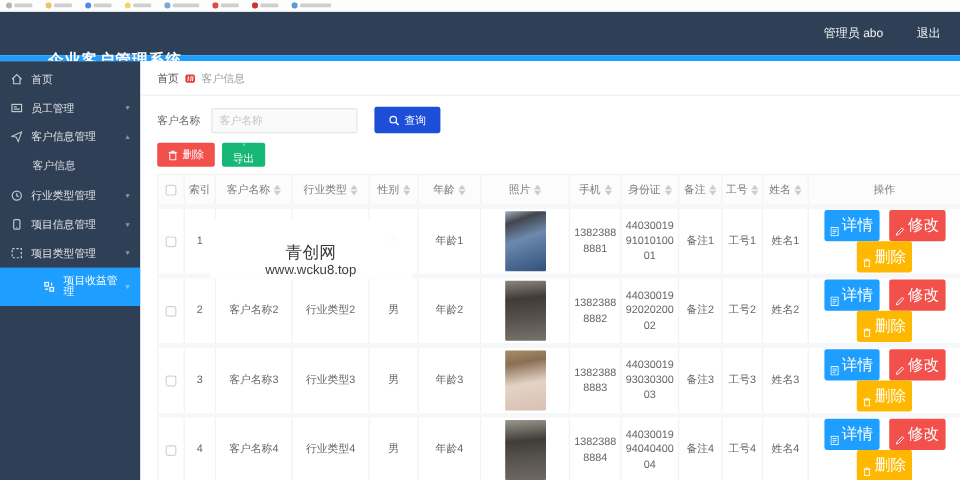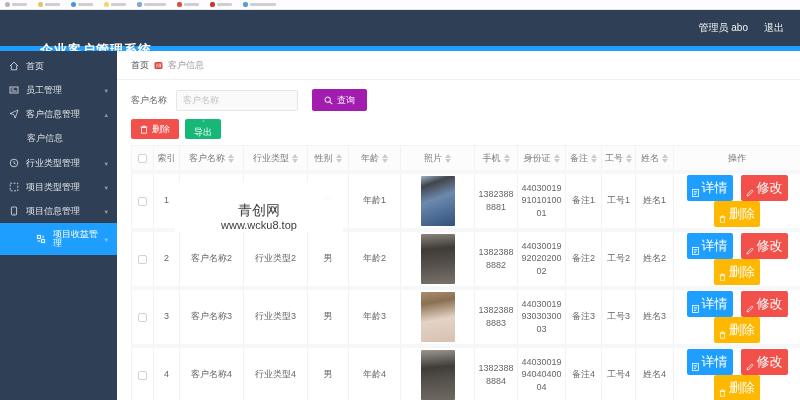--- a/index.html
+++ b/index.html
@@ -9,21 +9,21 @@
   
   .bookmarks { height:10px; background:#fdfdfd; border-bottom:1px solid #e6e6e6;
     display:flex; align-items:center; gap:11px; padding:0 5px; }
   .bm { display:flex; align-items:center; gap:2px; cursor:pointer; }
   .bm .dot { width:5px; height:5px; border-radius:2px; }
   .bm .txt { width:15px; height:3px; background:#cfcfcf; border-radius:1px; }
 
   
   .topbar { height:36px; background:#2F4056; display:flex; align-items:center; color:#fff; }
   .app-title { margin-left:40px; font-size:13px; font-weight:bold; letter-spacing:1px;margin-top:44px; }
-  .top-right { margin-left:auto; margin-right:16px; display:flex; gap:16px; font-size:10px; color:#f2f2f2; }
+  .top-right { margin-left:auto; margin-right:16px; display:flex; gap:28px; font-size:10px; color:#f2f2f2; }
   .top-right span { cursor:pointer; }
   .bluebar { height:5px; background:#1E9FFF; }
 
   .shell { display:flex; height:349px; }
 
   
   .sidebar { width:117px; background:#2F4056; color:rgba(255,255,255,.85); font-size:9px;
     padding-top:3px; flex-shrink:0; }
   .nav-item { display:flex; align-items:center; padding:7px 9px; cursor:pointer; line-height:1; }
   .nav-item .ic { width:11px; height:10px; margin-right:6px; display:inline-flex; color:rgba(255,255,255,.7); flex-shrink:0; }
@@ -37,21 +37,21 @@
   .breadcrumb { display:flex; align-items:center; gap:5px; padding:8px 0 7px 14px;
     font-size:9px; color:#4d4d4d; border-bottom:1px solid #f1f1f1; }
   .breadcrumb .current { color:#9c9c9c; }
   .breadcrumb .sep-ic { display:inline-flex; }
 
   .search-row { display:flex; align-items:center; gap:9px; padding:9px 0 0 14px; }
   .search-label { font-size:9px; color:#666; }
   .search-input { width:122px; height:21px; border:1px solid #e6e6e6; background:#fafafa;
     border-radius:2px; font-size:9px; padding:0 6px; color:#333; outline:none; }
   .search-input::placeholder { color:#c4c4c4; }
-  .btn-query { height:22px; background:#a21caf; color:#fff; border:none; border-radius:2px;
+  .btn-query { height:22px; background:#1d4ed8; color:#fff; border:none; border-radius:2px;
     font-size:9px; padding:0 12px; display:inline-flex; align-items:center; gap:4px; margin-left:5px; cursor:pointer; }
 
   .toolbar { display:flex; gap:6px; padding:8px 0 6px 14px; }
   .btn-sm { height:20px; border:none; border-radius:2px; color:#fff; font-size:9px;
     padding:0 9px; display:inline-flex; align-items:center; gap:4px; cursor:pointer; }
   .btn-delete-top { background:#f1504b; }
   .btn-export { background:#16B777;flex-direction:column; }
 
   
   .table-wrap { margin-left:14px; position:relative; width:669px; }
@@ -172,34 +172,34 @@
             <circle cx="5" cy="5" r="3.8" fill="none" stroke="currentColor"></circle>
             <path d="M5 3 V5.2 L6.6 6" fill="none" stroke="currentColor"></path>
           </svg>
         </span>
       <span>行业类型管理</span>
       <span class="chev">▾</span>
     </div>
     <div class="nav-item">
       <span class="ic">
           <svg width="10" height="10" viewBox="0 0 10 10">
-            <rect x="1.2" y="1.2" width="7.6" height="7.6" fill="none" stroke="currentColor" stroke-dasharray="2 1.4"></rect>
-          </svg>
-        </span>
-      <span>项目类型管理</span>
-      <span class="chev">▾</span>
-    </div>
-    <div class="nav-item">
-      <span class="ic">
-          <svg width="10" height="10" viewBox="0 0 10 10">
             <rect x="2.4" y="1" width="5.2" height="8" rx="1" fill="none" stroke="currentColor"></rect>
             <circle cx="5" cy="7.6" r=".5" fill="currentColor"></circle>
           </svg>
         </span>
       <span>项目信息管理</span>
+      <span class="chev">▾</span>
+    </div>
+    <div class="nav-item">
+      <span class="ic">
+          <svg width="10" height="10" viewBox="0 0 10 10">
+            <rect x="1.2" y="1.2" width="7.6" height="7.6" fill="none" stroke="currentColor" stroke-dasharray="2 1.4"></rect>
+          </svg>
+        </span>
+      <span>项目类型管理</span>
       <span class="chev">▾</span>
     </div>
     <div class="nav-item active">
       <span class="ic">
           <svg width="10" height="10" viewBox="0 0 10 10">
             <rect x="1.4" y="1.4" width="3" height="3" fill="none" stroke="currentColor"></rect>
             <rect x="5.6" y="5.6" width="3" height="3" fill="none" stroke="currentColor"></rect>
             <path d="M7 1.6 V4.2 M1.6 7 H4.2" stroke="currentColor"></path>
           </svg>
         </span>

